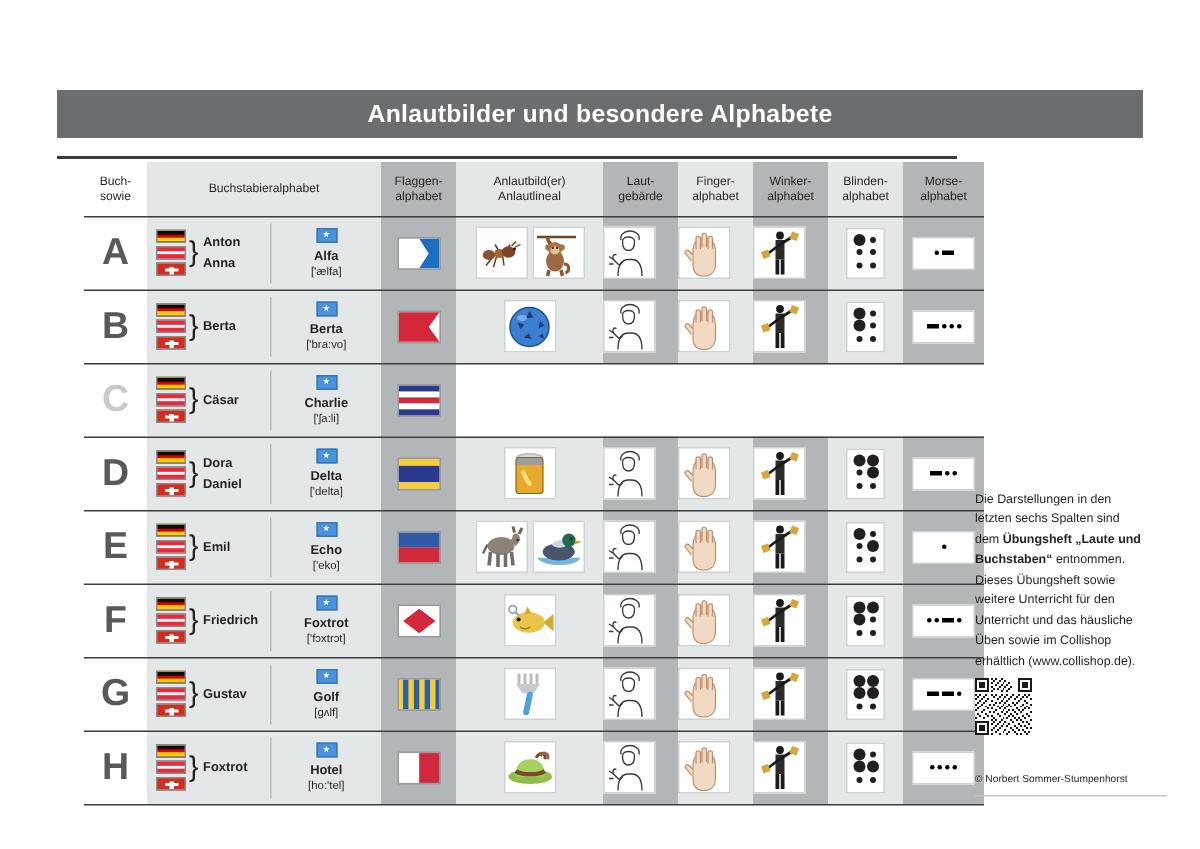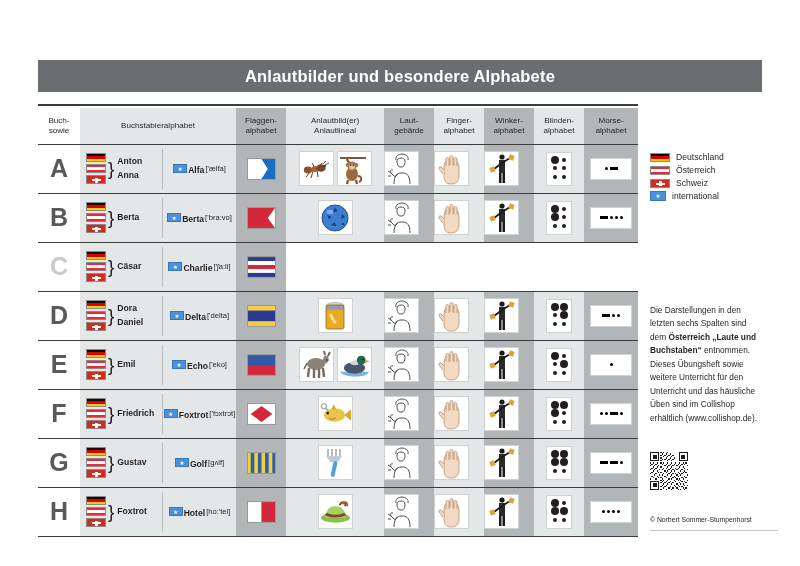--- a/index.html
+++ b/index.html
@@ -14,21 +14,21 @@
   
   .title-bar{
     position:absolute;left:38px;top:60px;width:724px;height:32px;
     background:#6a6e70;display:flex;align-items:center;justify-content:center;
   }
   .title-bar .title-text{
     color:#ffffff;font-size:16.5px;font-weight:bold;letter-spacing:.2px;
   }
 
   
-  .table-wrap{position:absolute;left:38px;top:108px;width:600px;}
+  .table-wrap{position:absolute;left:56px;top:108px;width:600px;}
   table.alpha{border-collapse:collapse;table-layout:fixed;width:600px;}
   table.alpha td,table.alpha th{padding:0;margin:0;vertical-align:middle;}
 
   
   col.c-letter{width:42px}
   col.c-spell {width:82px}
   col.c-nato  {width:74px}
   col.c-flag  {width:50px}
   col.c-pic   {width:98px}
   col.c-laut  {width:50px}
@@ -73,21 +73,21 @@
   .flag-stack{display:flex;flex-direction:column;justify-content:center;gap:2px;}
   .mini-flag{width:20px;height:9px;border:.5px solid #8a8a8a;box-sizing:border-box;}
   .f-de{background:linear-gradient(to bottom,#0d0d0d 0 33.3%,#dd0000 33.3% 66.6%,#ffce00 66.6% 100%);}
   .f-at{background:linear-gradient(to bottom,#ed2939 0 33.3%,#ffffff 33.3% 66.6%,#ed2939 66.6% 100%);}
   .f-ch{background:#d52b1e;position:relative;}
   .f-ch::before{content:"";position:absolute;left:8.2px;top:1.6px;width:3px;height:5.2px;background:#fff;}
   .f-ch::after{content:"";position:absolute;left:5.4px;top:3.1px;width:8.6px;height:2.4px;background:#fff;}
   .brace{font-size:19px;color:#231f20;margin:0 3px 0 2px;line-height:1;}
   .names{display:flex;flex-direction:column;justify-content:center;font-size:8.6px;font-weight:bold;line-height:1.55;}
   .names.one-line{justify-content:flex-end;}
-  .nato-inner{display:flex;flex-direction:row;align-items:center;justify-content:center;gap:1px;border-left:1px solid #b9bdbe;height:40px;}
+  .nato-inner{display:flex;flex-direction:column;align-items:center;justify-content:center;gap:1px;border-left:1px solid #b9bdbe;height:40px;}
   .un-flag{width:14px;height:9.5px;background:#4b92db;display:flex;align-items:center;justify-content:center;
            color:#fff;font-size:5.5px;border:.5px solid #3a76b5;box-sizing:border-box;}
   .nato-word{font-size:8.6px;font-weight:bold;margin-top:2px;}
   .nato-ipa{font-size:7.6px;color:#231f20;}
 
   
   .sigflag{width:29px;height:22px;border:.6px solid #9a9a9a;box-sizing:border-box;display:block;margin:0 auto;}
 
   
   .tiles{display:flex;align-items:center;justify-content:center;gap:3px;}
@@ -108,21 +108,21 @@
   .dot{width:3px;height:3px;background:#000;border-radius:50%;}
   .dash{width:8px;height:3px;background:#000;}
 
   
   .legend{position:absolute;left:650px;top:152px;width:140px;}
   .legend-row{display:flex;align-items:center;margin-bottom:3px;}
   .legend-row .mini-flag{margin-right:6px;}
   .legend-row .un-flag{margin-right:6px;width:16px;height:10px;}
   .legend-label{font-size:8.6px;color:#231f20;}
 
-  .note{position:absolute;left:650px;top:304px;width:135px;font-size:8.3px;line-height:1.62;color:#231f20;}
+  .note{position:absolute;left:650px;top:326px;width:135px;font-size:8.3px;line-height:1.62;color:#231f20;}
   .note b{font-weight:bold;}
 
   .qr{position:absolute;left:650px;top:452px;width:38px;height:38px;}
   .qr svg{display:block}
 
   .copyright{position:absolute;left:650px;top:516px;font-size:6.8px;color:#231f20;}
   .bottom-rule{position:absolute;left:650px;top:530px;width:128px;height:1px;background:#c4c6c7;}
 </style>
 </head>
 <body>
@@ -947,48 +947,30 @@
                 <span class="dot"></span>
                 <span class="dot"></span>
                 <span class="dot"></span>
               </div>
             </td>
           </tr>
         </tbody>
     </table>
   </div>
 
-  <div class="legend" id="legend">
-      <div class="legend-row">
-        <span class="mini-flag f-de"></span>
-        <span class="legend-label">Deutschland</span>
-      </div>
-      <div class="legend-row">
-        <span class="mini-flag f-at"></span>
-        <span class="legend-label">Österreich</span>
-      </div>
-      <div class="legend-row">
-        <span class="mini-flag f-ch"></span>
-        <span class="legend-label">Schweiz</span>
-      </div>
-      <div class="legend-row">
-        <span class="un-flag">★</span>
-        <span class="legend-label">international</span>
-      </div>
-    </div>
 
   <div class="note">
     <span>Die Darstellungen in den</span><br>
     <span>letzten sechs Spalten sind</span><br>
-    <span>dem </span><b>Österreich „Laute und</b><br>
+    <span>dem </span><b>Übungsheft „Laute und</b><br>
     <b>Buchstaben“</b><span> entnommen.</span><br>
     <span>Dieses Übungsheft sowie</span><br>
     <span>weitere Unterricht für den</span><br>
     <span>Unterricht und das häusliche</span><br>
-    <span>Üben sind im Collishop</span><br>
+    <span>Üben sowie im Collishop</span><br>
     <span>erhältlich (www.collishop.de).</span>
   </div>
 
   <div class="qr">
     <svg width="38" height="38" viewBox="0 0 29 29" shape-rendering="crispEdges" aria-hidden="true">
       <rect width="29" height="29" fill="#fff"></rect>
       <g fill="#1a1a1a">
         <rect x="0" y="0" width="7" height="1"></rect>
           <rect x="0" y="6" width="7" height="1"></rect>
         <rect x="0" y="0" width="1" height="7"></rect>

